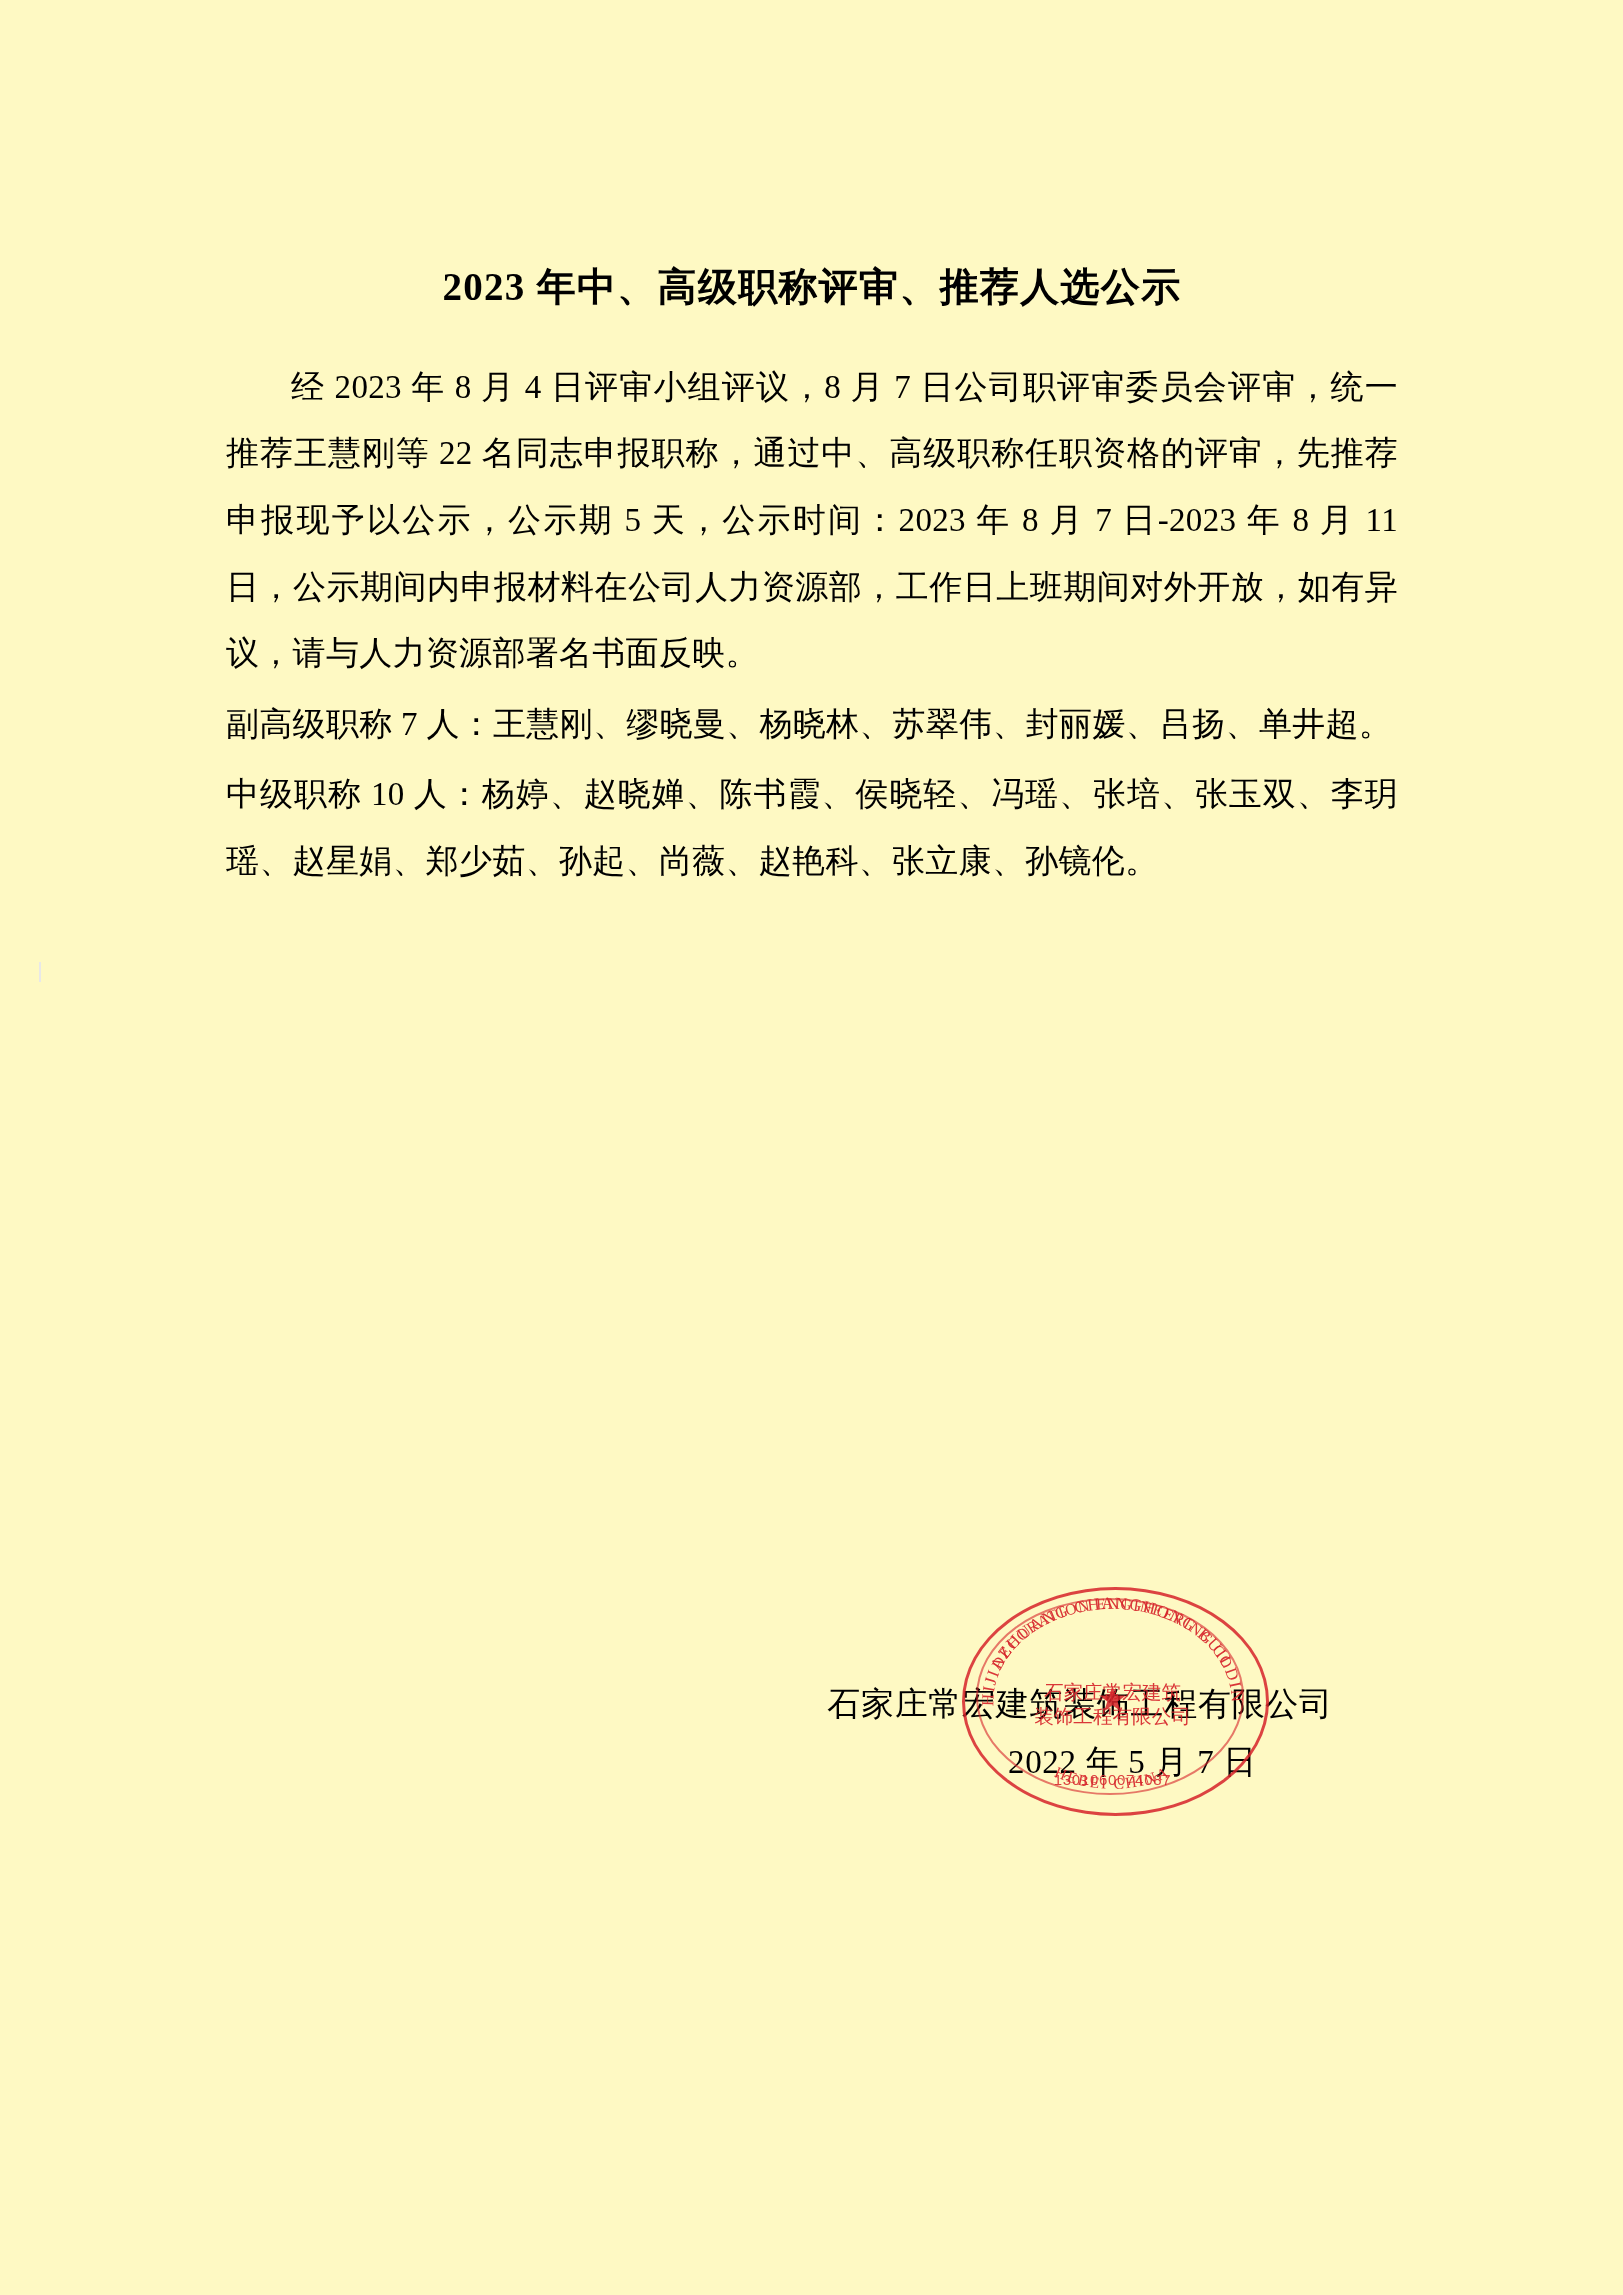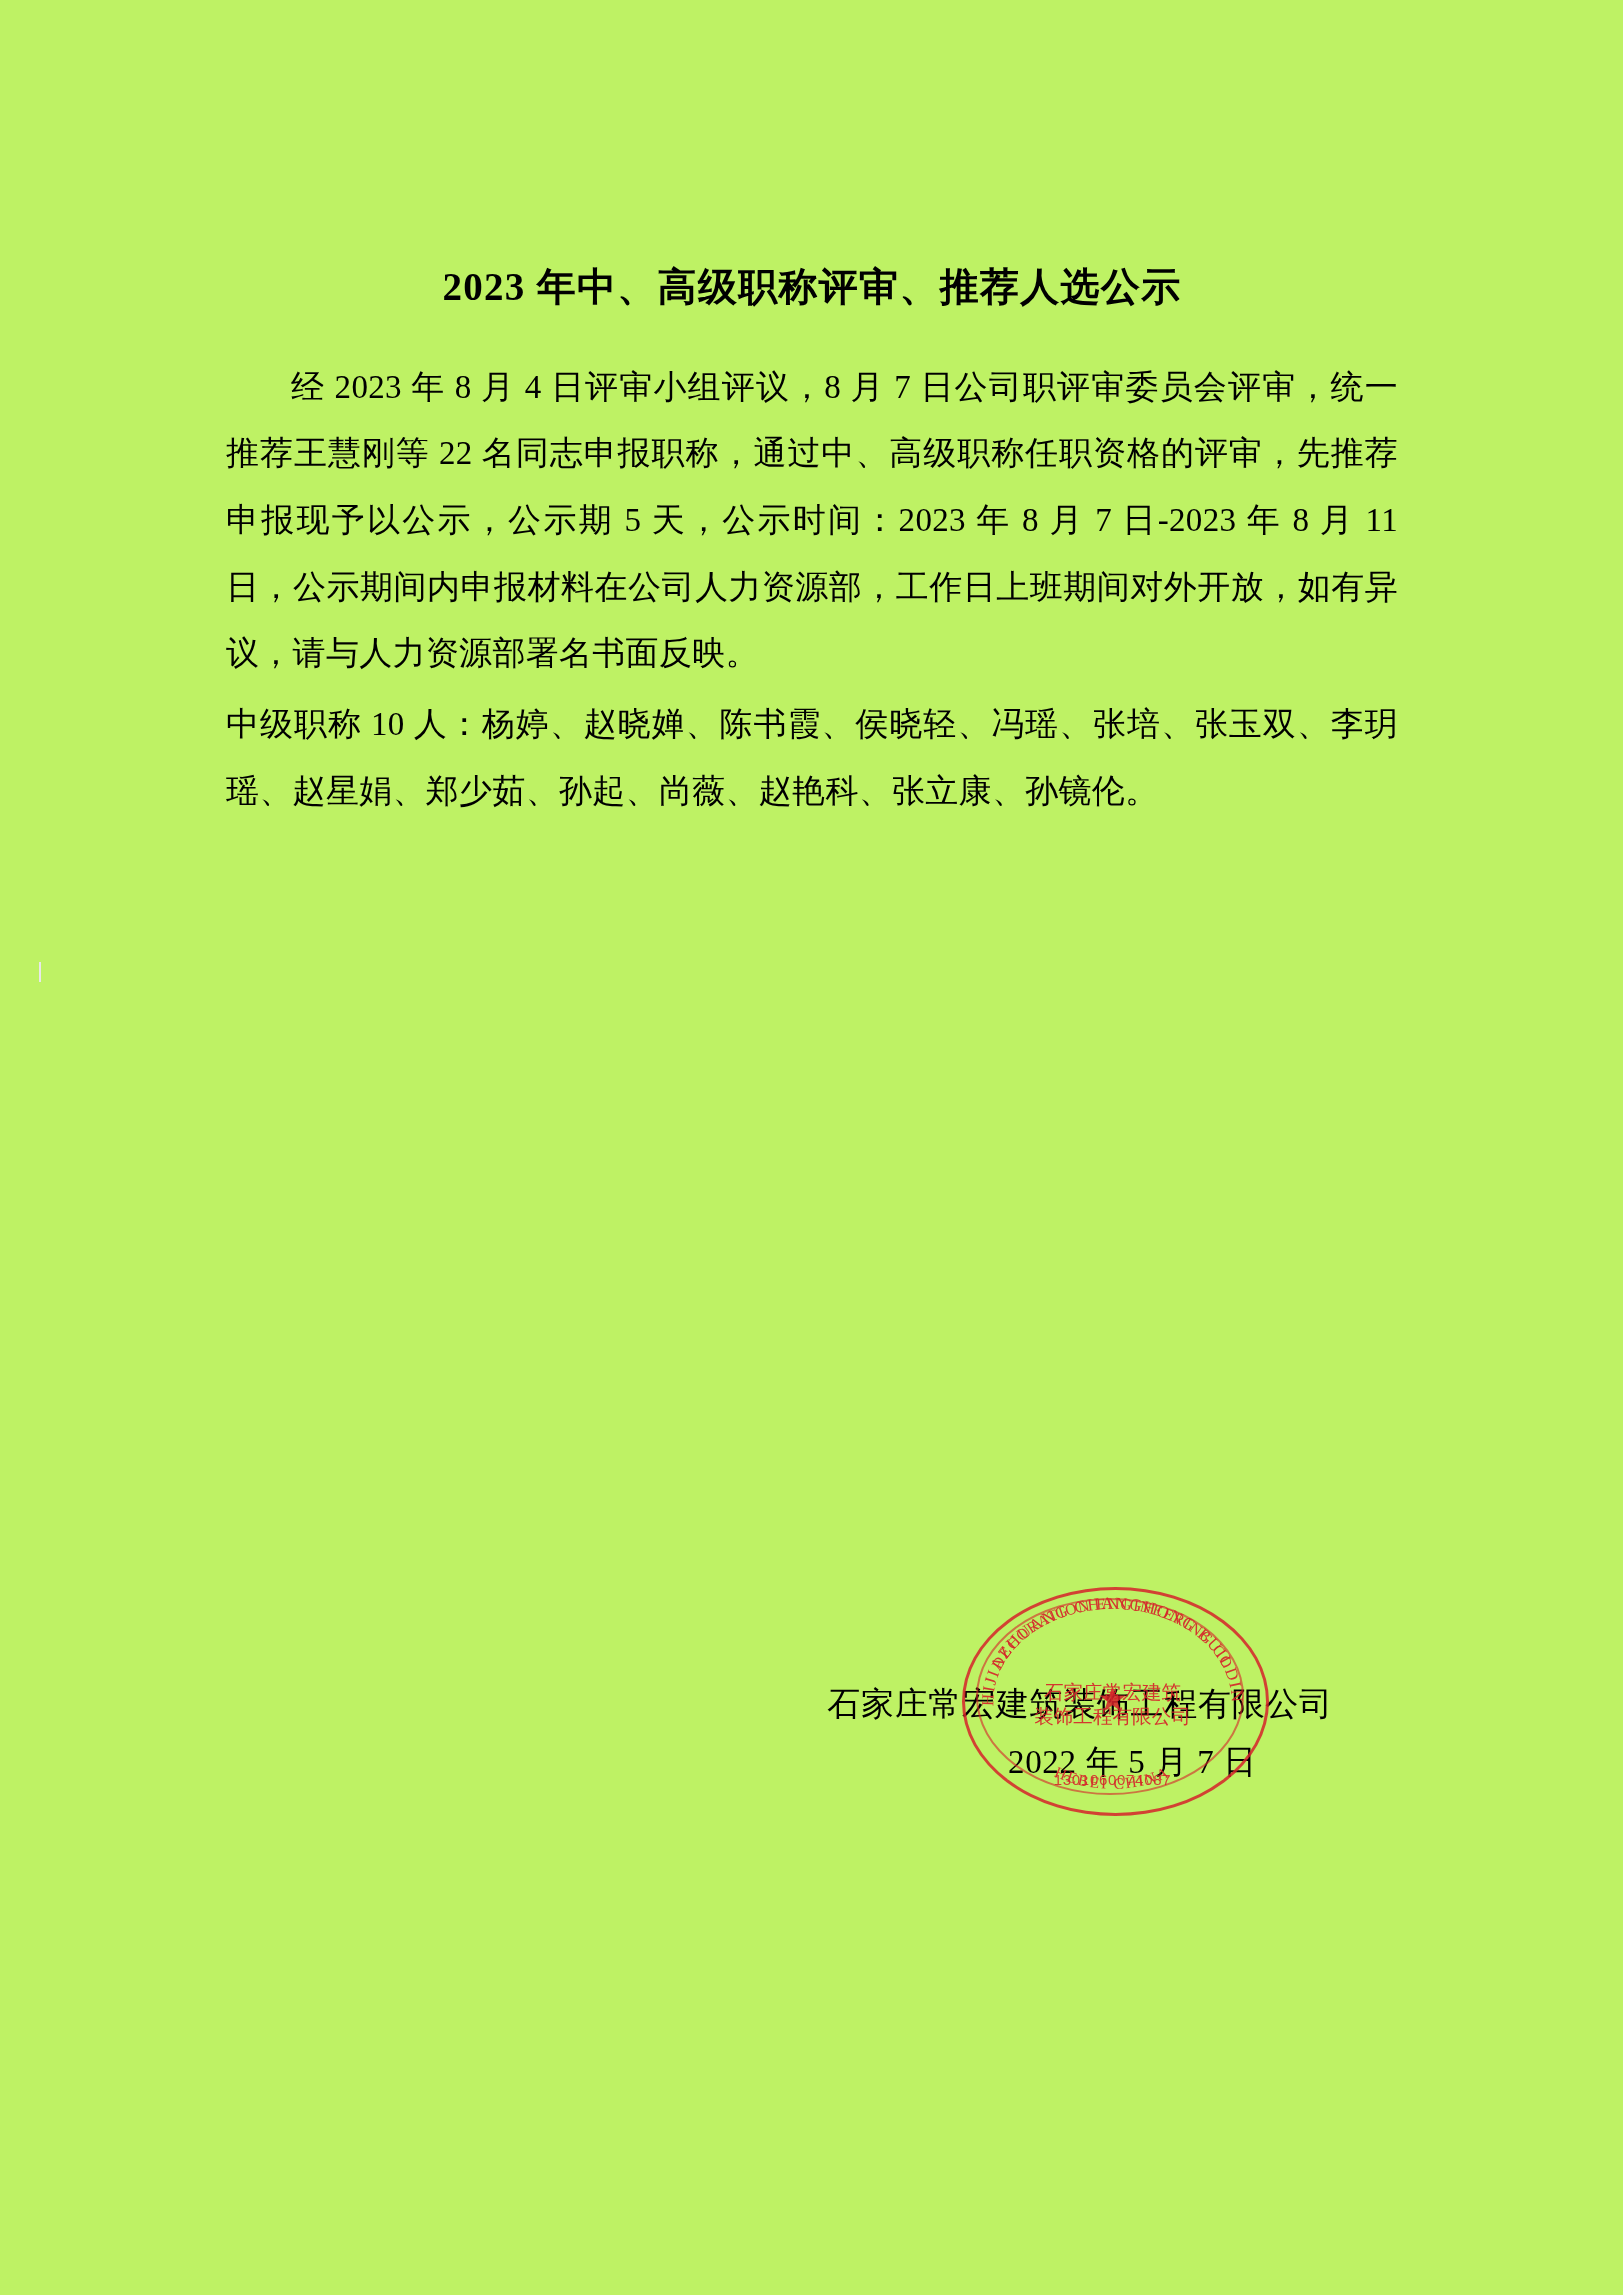--- a/index.html
+++ b/index.html
@@ -14,21 +14,21 @@
     color: #000000;
     position: relative;
     overflow: hidden;
   }
   .page {
     position: absolute;
     top: 0;
     left: 0;
     width: 1623px;
     height: 2295px;
-    background: #bef264;
+    background: #fef9c3;
   }
   .content {
     position: absolute;
     left: 226px;
     top: 262px;
     width: 1172px;
   }
   .doc-title {
     text-align: center;
     font-size: 39px;
@@ -158,20 +158,21 @@
 <div class="page">
 
   <div class="edge-mark"></div>
 
   <div class="content">
 
     <h1 class="doc-title">2023 年中、高级职称评审、推荐人选公示</h1>
 
     <p class="para indent">经 2023 年 8 月 4 日评审小组评议，8 月 7 日公司职评审委员会评审，统一推荐王慧刚等 22 名同志申报职称，通过中、高级职称任职资格的评审，先推荐申报现予以公示，公示期 5 天，公示时间：2023 年 8 月 7 日-2023 年 8 月 11 日，公示期间内申报材料在公司人力资源部，工作日上班期间对外开放，如有异议，请与人力资源部署名书面反映。</p>
 
+    <p class="para">副高级职称 7 人：王慧刚、缪晓曼、杨晓林、苏翠伟、封丽媛、吕扬、单井超。</p>
 
     <p class="para">中级职称 10 人：杨婷、赵晓婵、陈书霞、侯晓轻、冯瑶、张培、张玉双、李玥瑶、赵星娟、郑少茹、孙起、尚薇、赵艳科、张立康、孙镜伦。</p>
 
   </div>
 
   <div class="sig-block">
     <div class="sig-line">石家庄常宏建筑装饰工程有限公司</div>
     <div class="sig-date">2022 年 5 月 7 日</div>
   </div>
 

